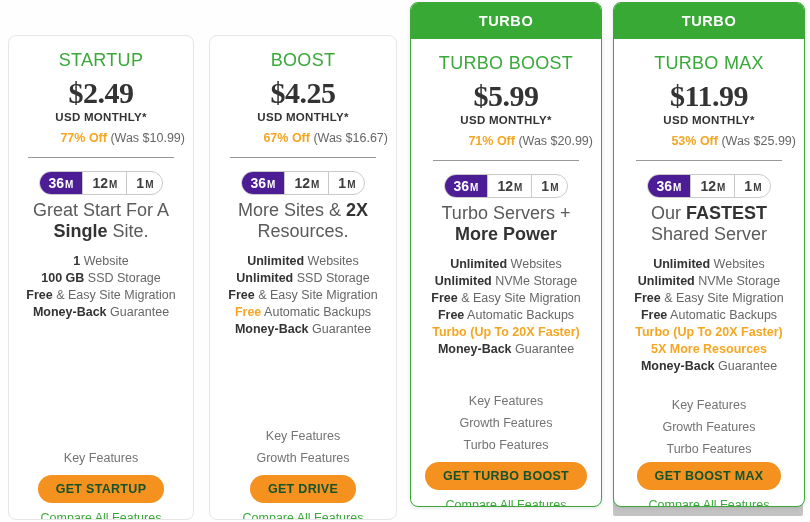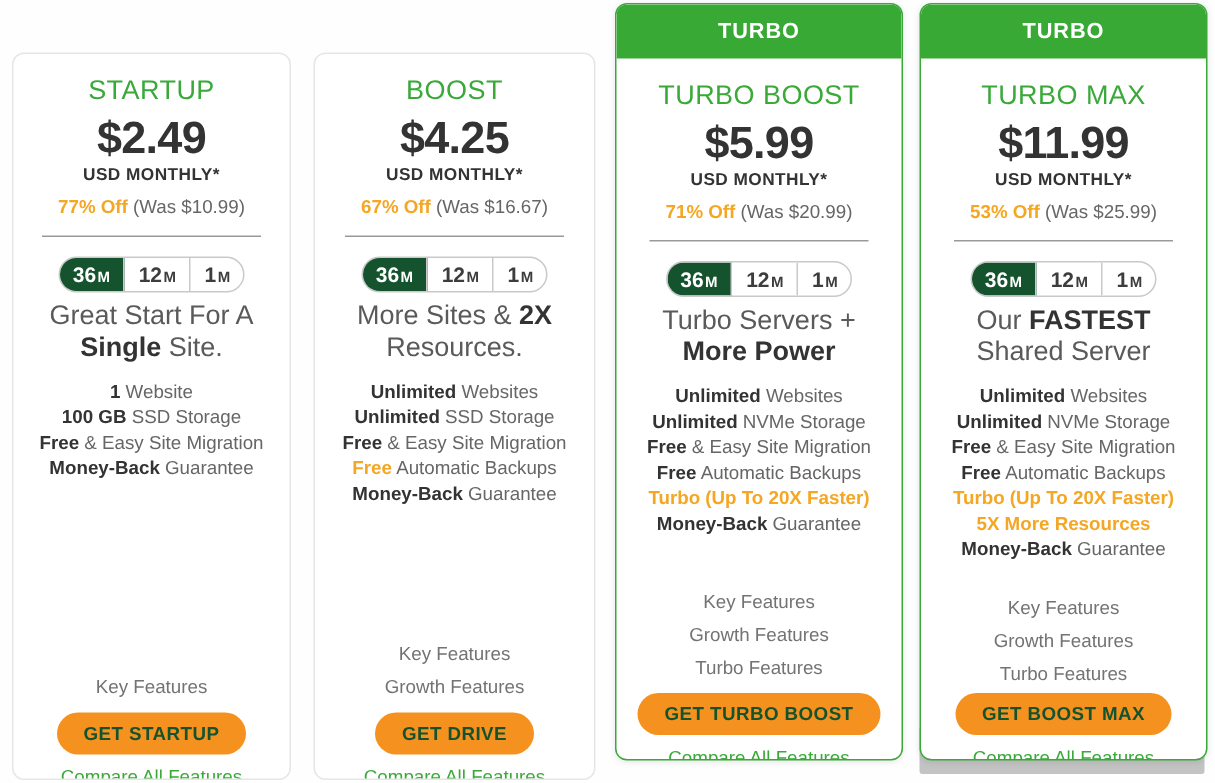--- a/index.html
+++ b/index.html
@@ -79,32 +79,34 @@
     font-size: 18px;
     font-weight: normal;
     letter-spacing: 0.3px;
   }
   .price {
     margin-top: 5px;
     color: #333333;
     font-size: 30px;
     font-weight: bold;
     letter-spacing: -0.5px;
+    font-family: Liberation Serif, serif;
   }
   .per {
     margin-top: 1px;
     color: #333333;
     font-size: 11.5px;
     font-weight: bold;
     letter-spacing: 0.3px;
   }
   .discount-line {
     margin-top: 8px;
     font-size: 12.5px;
     color: #666666;
+    text-align: right;
   }
   .discount-line .pct {
     color: #f5a623;
     font-weight: bold;
   }
   .divider {
     margin: 12px auto 0;
     width: 146px;
     height: 1px;
     background: #999999;
@@ -126,21 +128,21 @@
     justify-content: center;
     padding: 0 9px;
     font-size: 14px;
     font-weight: bold;
     color: #3d3d3d;
     border-right: 1px solid #c9c9c9;
     line-height: 22px;
   }
   .term:last-child { border-right: none; }
   .term .unit { font-size: 10px; font-weight: bold; margin-left: 1px; }
-  .term.active { background: #14532d; color: #ffffff; }
+  .term.active { background: #4c1d95; color: #ffffff; }
 
   
   .tagline {
     margin-top: 5px;
     font-size: 18px;
     color: #5a5a5a;
   }
   .tagline b { color: #333333; }
 
   .features {

